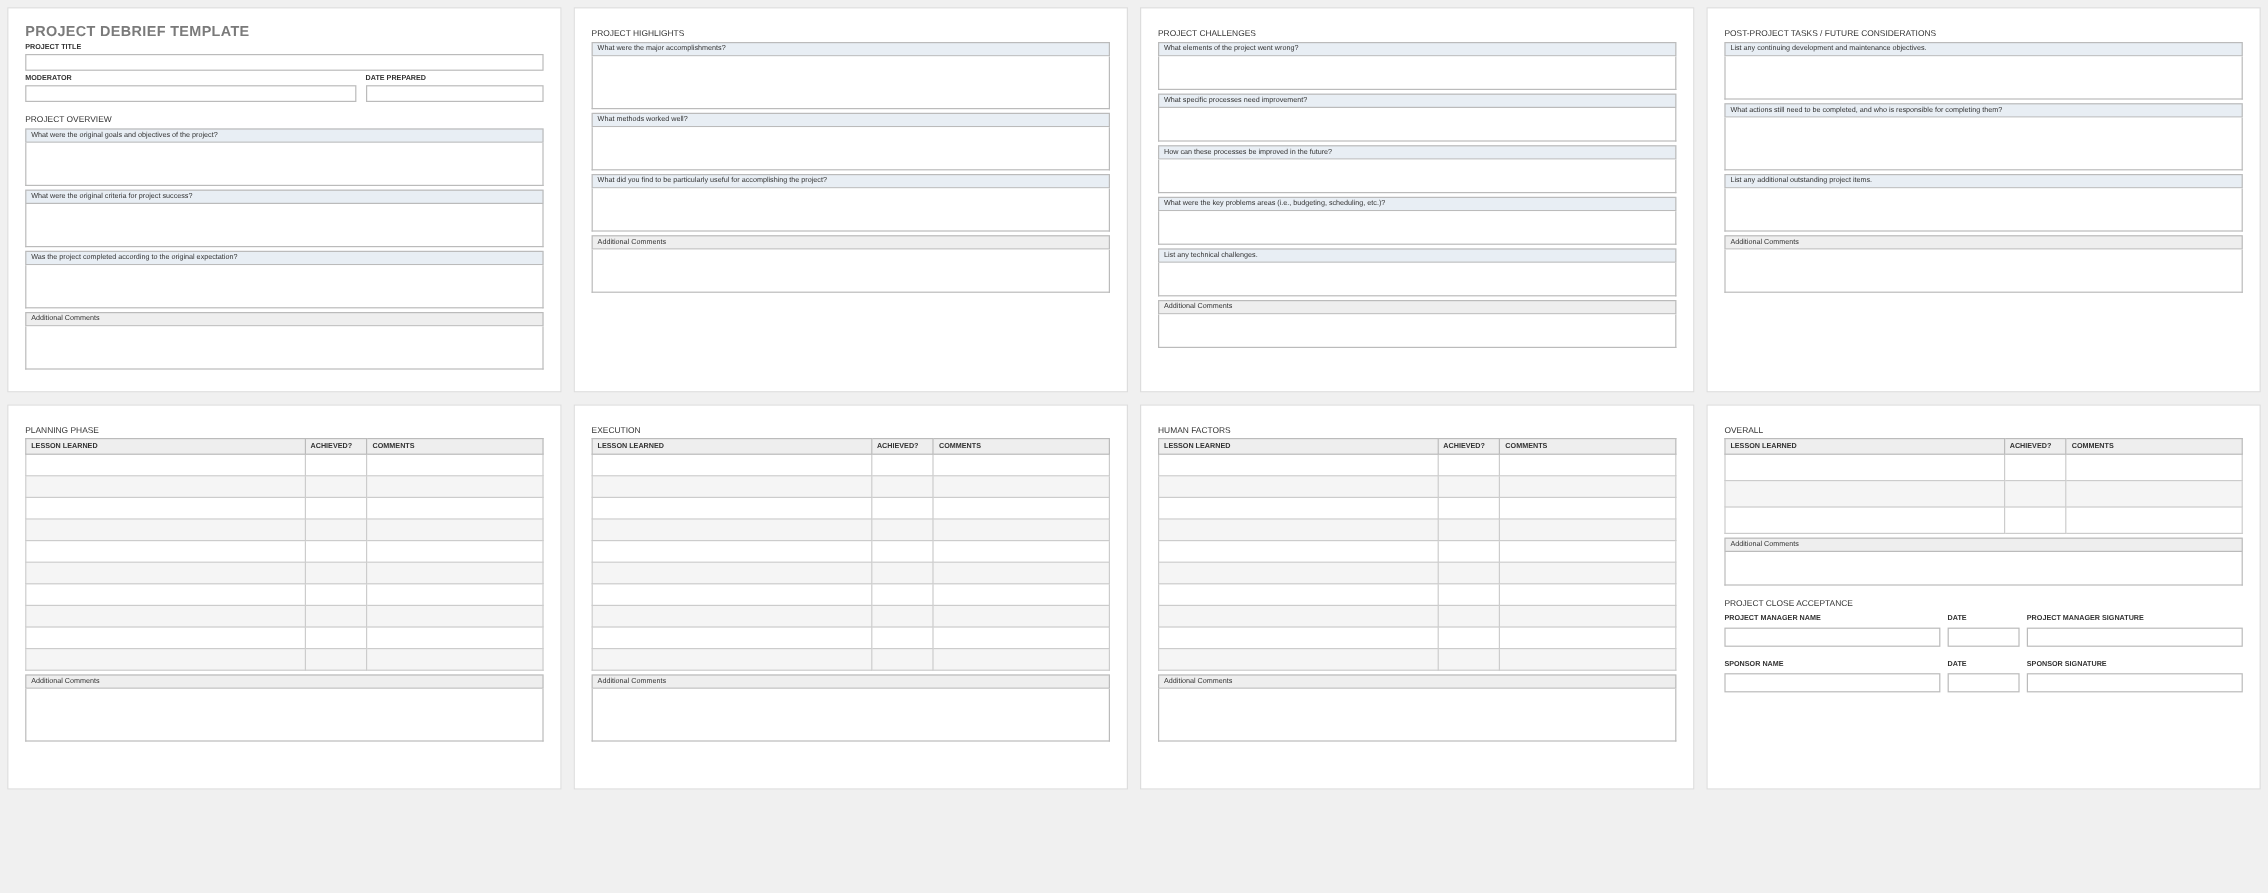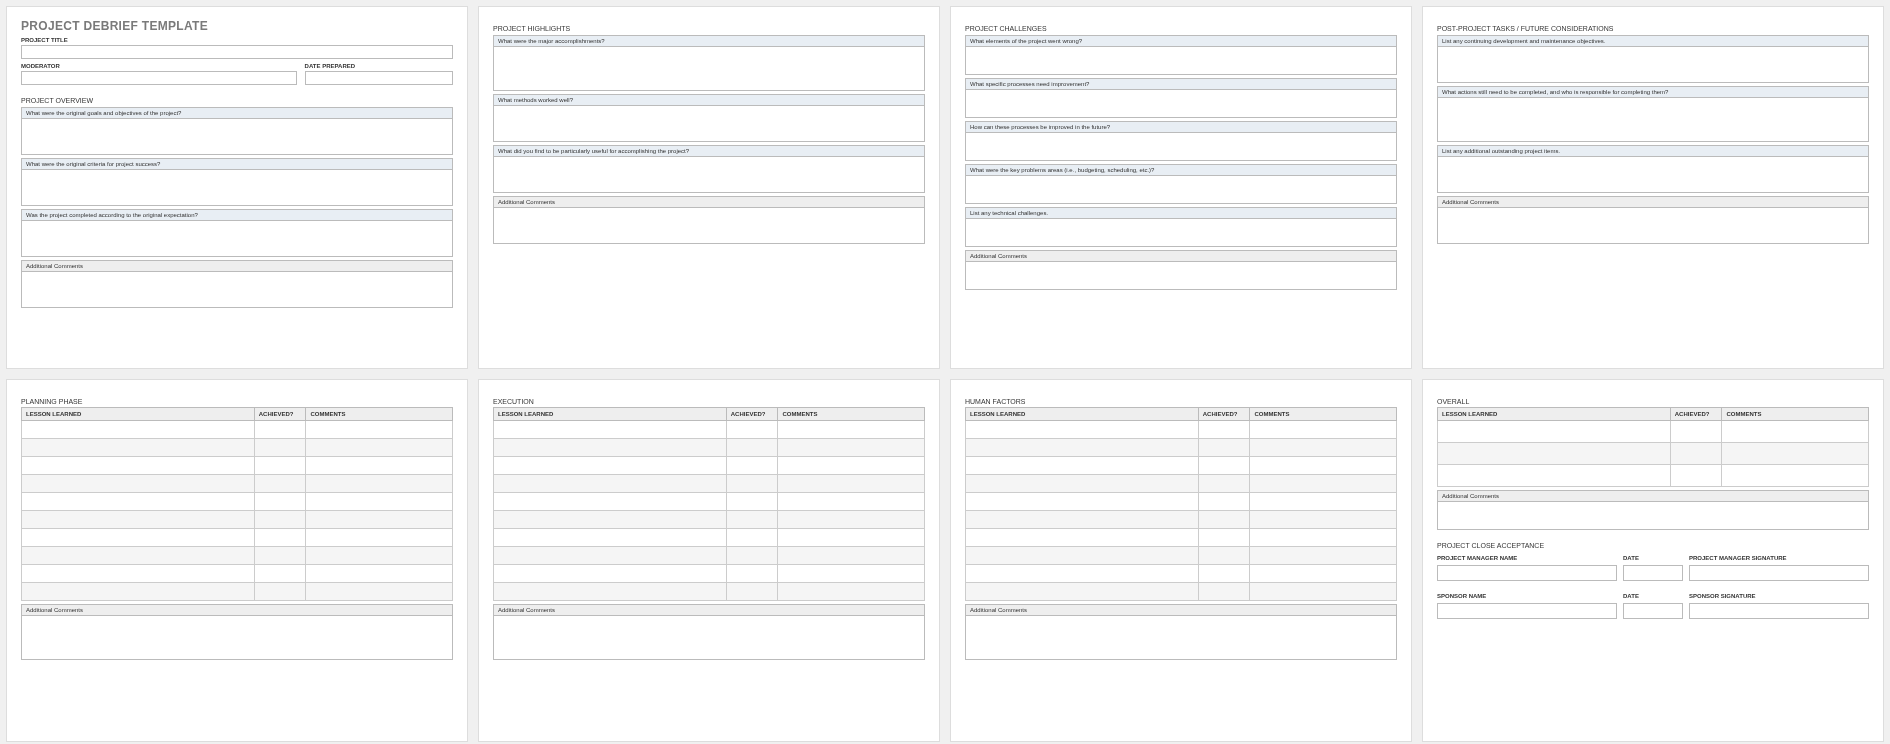--- a/index.html
+++ b/index.html
@@ -9,21 +9,21 @@
     font-size: 7px;
     color: #333;
     padding: 6px;
   }
   .grid {
     display: grid;
     grid-template-columns: repeat(4, 1fr);
     grid-template-rows: repeat(2, 1fr);
     gap: 10px;
     width: 100%;
-    height: 736px;
+    height: 652px;
   }
   .page {
     background: #fff;
     border: 1px solid #ddd;
     padding: 12px 14px;
     overflow: hidden;
   }
   .doc-title {
     font-size: 12px;
     font-weight: bold;

